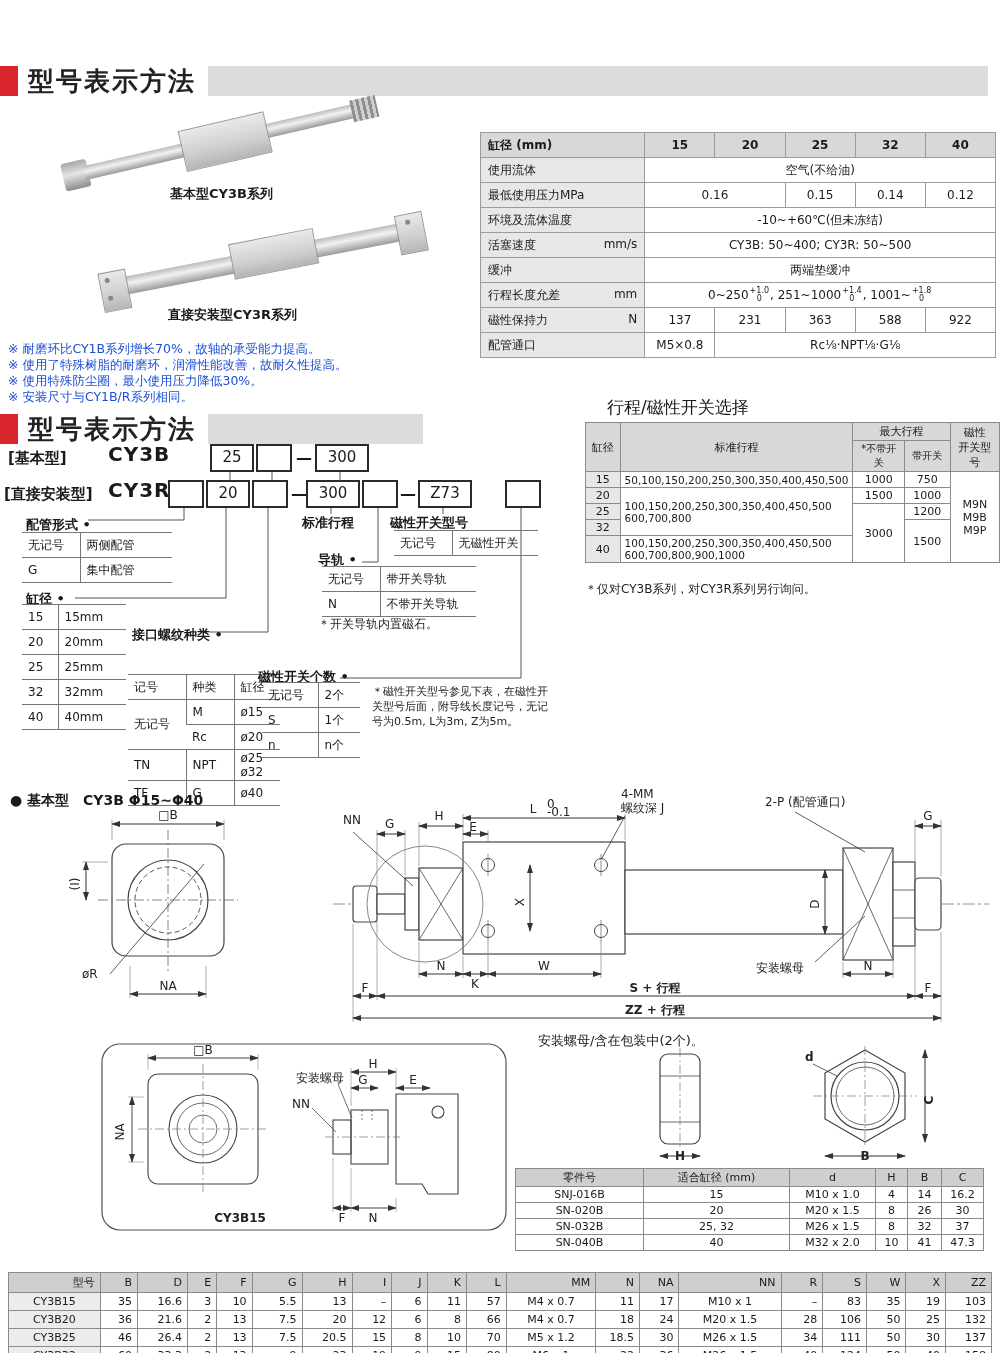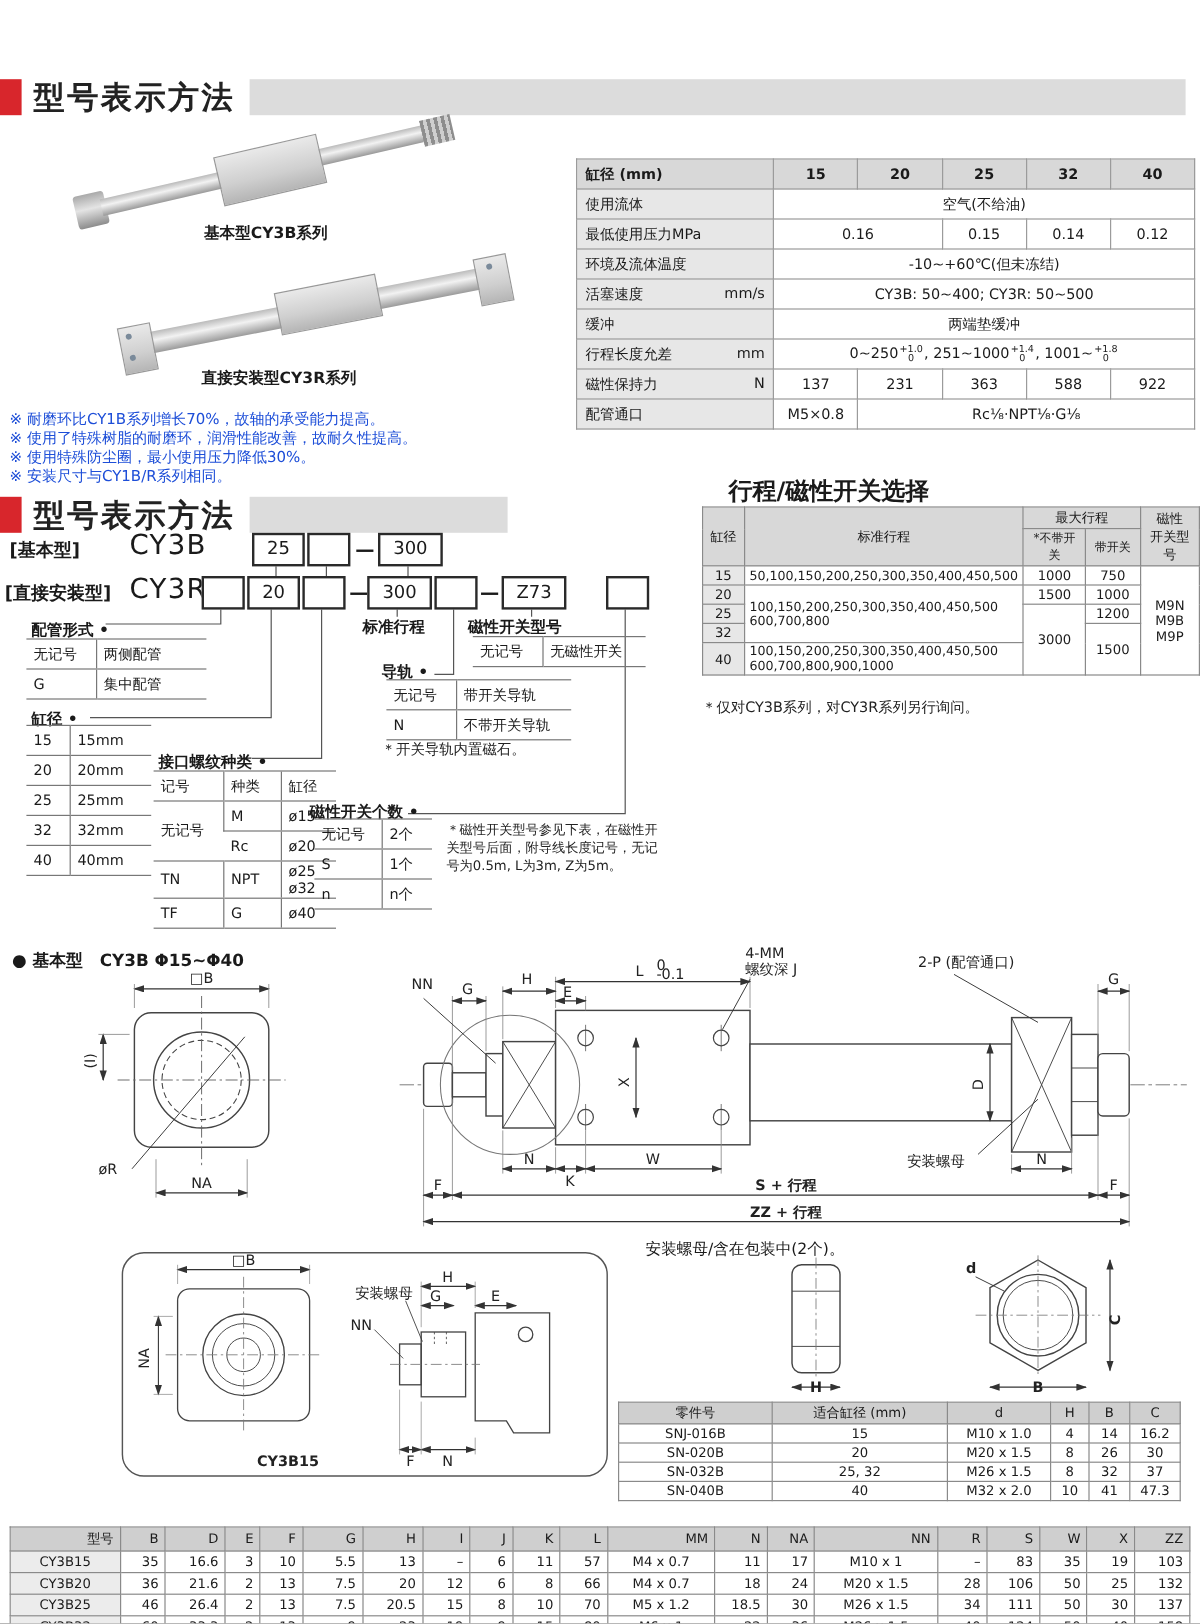--- a/index.html
+++ b/index.html
@@ -21,21 +21,21 @@
   .tolfrac{display:inline-flex;flex-direction:column;font-size:8px;line-height:8px;vertical-align:middle;margin:0 1px}
   
   .mini{font-size:12px;table-layout:fixed}
   .mini td{border-top:1px solid #777;border-bottom:1px solid #777;padding:1px 6px;height:22px;white-space:pre-line}
   .mini td + td{border-left:1px solid #777}
   .mini td:first-child{text-align:left}
   .lbl{position:absolute;font-size:13px;font-weight:bold;white-space:nowrap}
   .mbox{position:absolute;height:24px;border:2px solid #2a2a2a;background:#fff;text-align:center;
         font-size:15px;line-height:23px}
   .mdash{position:absolute;font-size:16px;font-weight:bold}
-  .mcode{position:absolute;font-size:23px;font-weight:normal;letter-spacing:1px}
+  .mcode{position:absolute;font-size:20px;font-weight:bold;letter-spacing:1px}
   .mtag{position:absolute;font-size:15px;font-weight:bold;white-space:nowrap}
   .note-sm{position:absolute;font-size:11px;line-height:15px;color:#222}
   
   .grid{font-size:11px;table-layout:fixed}
   .grid td,.grid th{border:1px solid #8a8a8a;padding:1px 4px;text-align:center;white-space:pre-line;font-weight:normal}
   .grid .hd2{background:#d8d8d8}
   .grid .bore{background:#e7e7e7}
   .stroke-std{text-align:left !important;font-size:10.5px}
   .nuttab tr:first-child td{background:#cfcfcf}
   .dimtab tr:first-child td{background:#cfcfcf}
@@ -244,21 +244,21 @@
           <td>32mm</td>
         </tr>
         <tr>
           <td>40</td>
           <td>40mm</td>
         </tr>
       </tbody>
   </table>
 
   <div class="lbl" style="left:132px;top:626px">接口螺纹种类 •</div>
-  <table class="mini abs" style="left:128px;top:642px">
+  <table class="mini abs" style="left:128px;top:674px">
     <colgroup>
         <col style="width:58px">
         <col style="width:48px">
         <col style="width:46px">
       </colgroup>
     <tbody>
         <tr>
       <td>记号</td>
       <td>种类</td>
       <td>缸径</td>
@@ -337,21 +337,21 @@
           <td>1个</td>
         </tr>
         <tr>
           <td>n</td>
           <td>n个</td>
         </tr>
       </tbody>
   </table>
   <div class="note-sm" style="left:372px;top:684px;width:178px;white-space:normal">＊磁性开关型号参见下表，在磁性开关型号后面，附导线长度记号，无记号为0.5m, L为3m, Z为5m。</div>
 
-  <div class="abs" style="left:607px;top:396px;font-size:20px;font-weight:bold">行程/磁性开关选择</div>
+  <div class="abs" style="left:607px;top:396px;font-size:17px;font-weight:normal">行程/磁性开关选择</div>
   <table class="grid abs" style="left:585px;top:422px">
     <colgroup>
         <col style="width:38px">
         <col style="width:208px">
         <col style="width:56px">
         <col style="width:48px">
         <col style="width:54px">
       </colgroup>
     <tbody>
         <tr>

